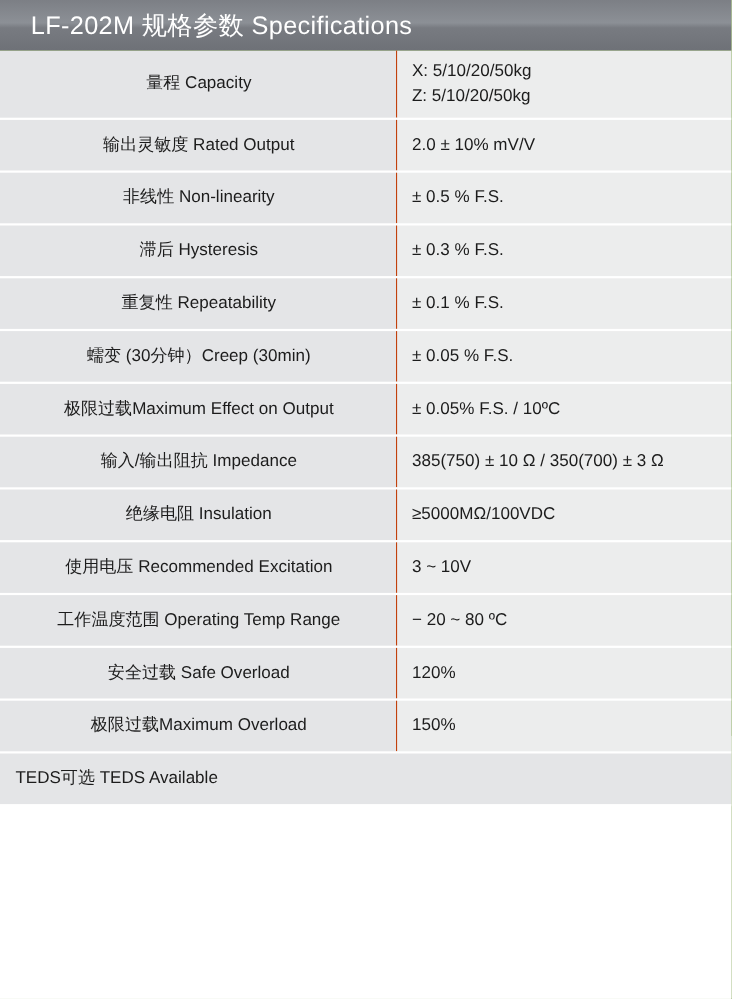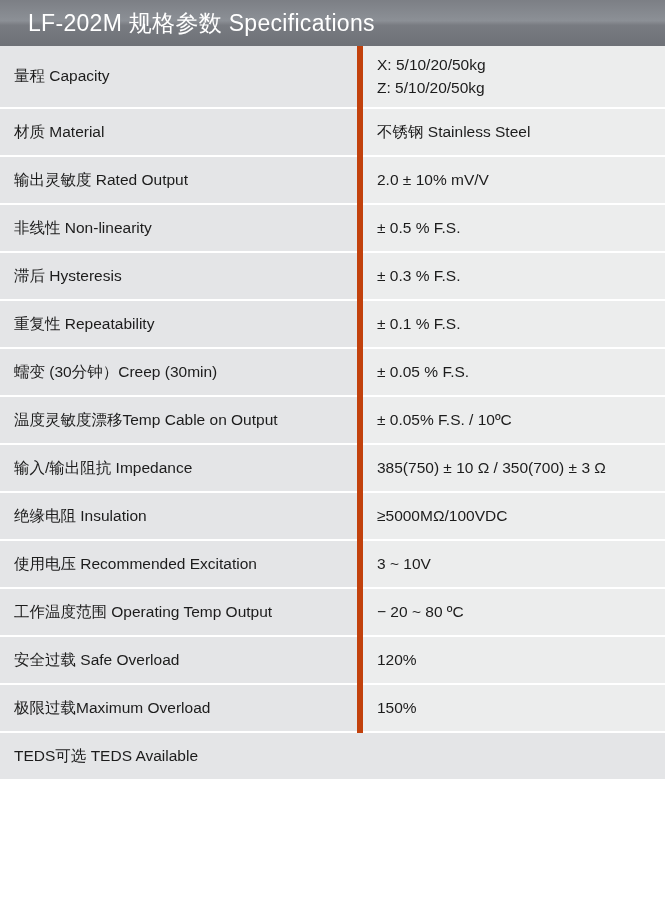--- a/index.html
+++ b/index.html
@@ -45,21 +45,22 @@
     font-size: 15.5px;
     color: #1c1c1c;
     padding: 0 12px 0 14px;
     box-sizing: border-box;
     border-bottom: 2px solid #ffffff;
     line-height: 1.45;
   }
   td.label-cell {
     width: 360px;
     background: #e4e5e7;
-    border-right: 6px solid #c2410c;
+    border-right: 1px solid #c2410c;
+    text-align: center;
   }
   td.value-cell {
     width: 305px;
     background: #eceded;
     padding-left: 16px;
   }
   td.full-cell {
     width: 665px;
     background: #e4e5e7;
   }
@@ -81,24 +82,20 @@
     <tbody>
 
       <tr class="row-h62">
         <td class="label-cell">量程 Capacity</td>
         <td class="value-cell">
           <span class="value-line">X: 5/10/20/50kg</span>
           <span class="value-line">Z: 5/10/20/50kg</span>
         </td>
       </tr>
 
-      <tr class="row-h48">
-        <td class="label-cell">材质 Material</td>
-        <td class="value-cell">不锈钢 Stainless Steel</td>
-      </tr>
 
       <tr class="row-h48">
         <td class="label-cell">输出灵敏度 Rated Output</td>
         <td class="value-cell">2.0 ± 10% mV/V</td>
       </tr>
 
 
       <tr class="row-h48">
         <td class="label-cell">非线性 Non-linearity</td>
         <td class="value-cell">± 0.5 % F.S.</td>
@@ -113,42 +110,42 @@
         <td class="label-cell">重复性 Repeatability</td>
         <td class="value-cell">± 0.1 % F.S.</td>
       </tr>
 
       <tr class="row-h48">
         <td class="label-cell">蠕变 (30分钟）Creep (30min)</td>
         <td class="value-cell">± 0.05  % F.S.</td>
       </tr>
 
       <tr class="row-h48">
-        <td class="label-cell">温度灵敏度漂移Temp Cable on Output</td>
+        <td class="label-cell">极限过载Maximum Effect on Output</td>
         <td class="value-cell">± 0.05% F.S. / 10ºC</td>
       </tr>
 
 
       <tr class="row-h48">
         <td class="label-cell">输入/输出阻抗 Impedance</td>
         <td class="value-cell nowrap">385(750) ± 10 Ω  / 350(700) ± 3 Ω</td>
       </tr>
 
       <tr class="row-h48">
         <td class="label-cell">绝缘电阻  Insulation</td>
         <td class="value-cell">≥5000MΩ/100VDC</td>
       </tr>
 
       <tr class="row-h48">
         <td class="label-cell">使用电压 Recommended Excitation</td>
         <td class="value-cell">3 ~ 10V</td>
       </tr>
 
       <tr class="row-h48">
-        <td class="label-cell">工作温度范围 Operating Temp  Output</td>
+        <td class="label-cell">工作温度范围 Operating Temp  Range</td>
         <td class="value-cell">− 20 ~ 80 ºC</td>
       </tr>
 
       <tr class="row-h48">
         <td class="label-cell">安全过载 Safe Overload</td>
         <td class="value-cell">120%</td>
       </tr>
 
       <tr class="row-h48">
         <td class="label-cell">极限过载Maximum Overload</td>

